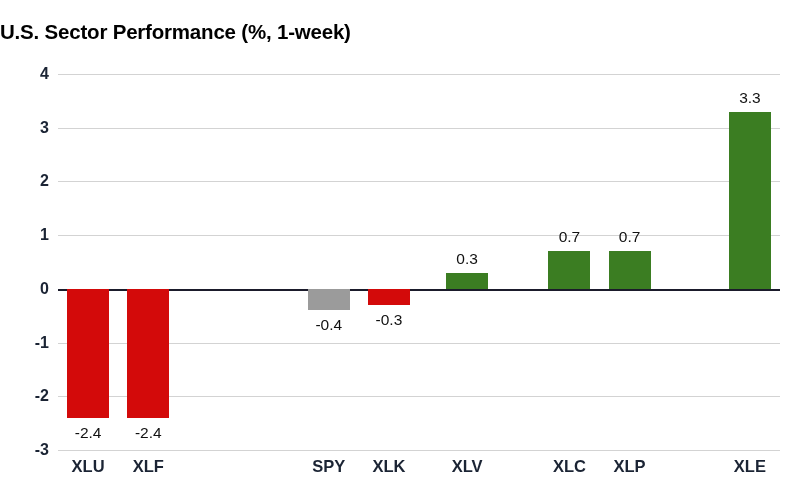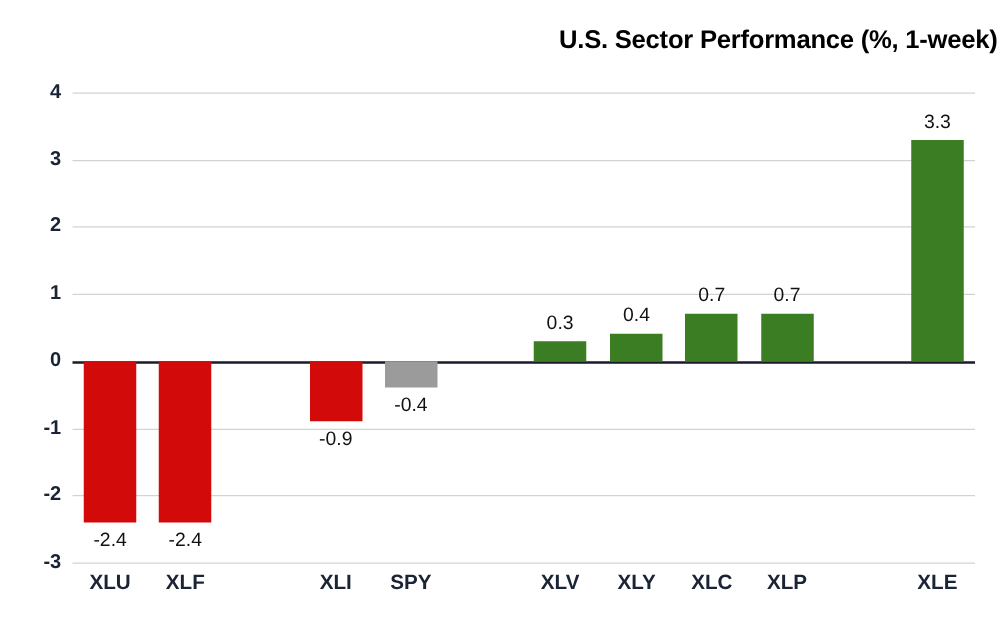--- a/index.html
+++ b/index.html
@@ -16,21 +16,21 @@
     width: 798px;
     height: 499px;
     background: #ffffff;
     overflow: hidden;
   }
   #chart-title {
     position: absolute;
     left: 0;
     top: 20px;
     width: 798px;
-    text-align: right;
+    text-align: left;
     font-size: 20.5px;
     font-weight: bold;
     color: #000000;
     letter-spacing: -0.2px;
   }
 
   
   #plot {
     position: absolute;
     left: 58px;
@@ -134,39 +134,34 @@
         <div class="bar-slot" style="left: 0px; width: 60.1667px;">
           <div class="bar neg" title="XLU: -2.4" style="top: 214.857px; height: 128.914px; background: rgb(211, 10, 10);"></div>
           <div class="value-label" style="top: 350.771px;">-2.4</div>
           <div class="cat-label">XLU</div>
         </div>
         <div class="bar-slot" style="left: 60.1667px; width: 60.1667px;">
           <div class="bar neg" title="XLF: -2.4" style="top: 214.857px; height: 128.914px; background: rgb(211, 10, 10);"></div>
           <div class="value-label" style="top: 350.771px;">-2.4</div>
           <div class="cat-label">XLF</div>
         </div>
-        <div class="bar-slot" style="left: 180.5px; width: 60.1667px;">
-          <div class="bar neg" title="XLI: -0.9" style="top: 214.857px; height: 48.3429px; background: rgb(211, 10, 10);"></div>
-          <div class="value-label" style="top: 270.2px;">-0.9</div>
-          <div class="cat-label">XLI</div>
-        </div>
         <div class="bar-slot" style="left: 240.667px; width: 60.1667px;">
           <div class="bar neg" title="SPY: -0.4" style="top: 214.857px; height: 21.4857px; background: rgb(155, 155, 155);"></div>
           <div class="value-label" style="top: 243.343px;">-0.4</div>
           <div class="cat-label">SPY</div>
         </div>
-        <div class="bar-slot" style="left: 360px; width: 60.1667px;">
+        <div class="bar-slot" style="left: 300.833px; width: 60.1667px;">
+          <div class="bar neg" title="XLK: -0.3" style="top: 214.857px; height: 16.1143px; background: rgb(211, 10, 10);"></div>
+          <div class="value-label" style="top: 237.971px;">-0.3</div>
+          <div class="cat-label">XLK</div>
+        </div>
+        <div class="bar-slot" style="left: 379px; width: 60.1667px;">
           <div class="bar pos" title="XLV: 0.3" style="top: 198.743px; height: 16.1143px; background: rgb(59, 125, 34);"></div>
           <div class="value-label" style="top: 176.743px;">0.3</div>
           <div class="cat-label">XLV</div>
-        </div>
-        <div class="bar-slot" style="left: 421.167px; width: 60.1667px;">
-          <div class="bar pos" title="XLY: 0.4" style="top: 193.371px; height: 21.4857px; background: rgb(59, 125, 34);"></div>
-          <div class="value-label" style="top: 171.371px;">0.4</div>
-          <div class="cat-label">XLY</div>
         </div>
         <div class="bar-slot" style="left: 481.333px; width: 60.1667px;">
           <div class="bar pos" title="XLC: 0.7" style="top: 177.257px; height: 37.6px; background: rgb(59, 125, 34);"></div>
           <div class="value-label" style="top: 155.257px;">0.7</div>
           <div class="cat-label">XLC</div>
         </div>
         <div class="bar-slot" style="left: 541.5px; width: 60.1667px;">
           <div class="bar pos" title="XLP: 0.7" style="top: 177.257px; height: 37.6px; background: rgb(59, 125, 34);"></div>
           <div class="value-label" style="top: 155.257px;">0.7</div>
           <div class="cat-label">XLP</div>

